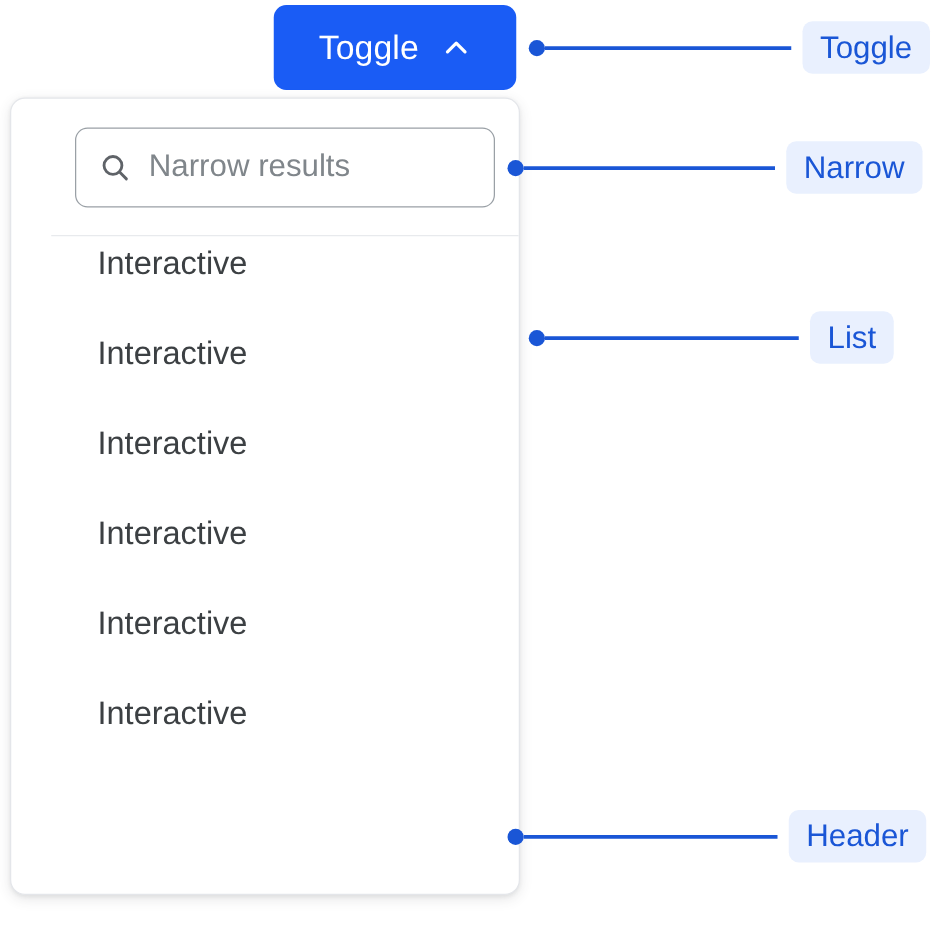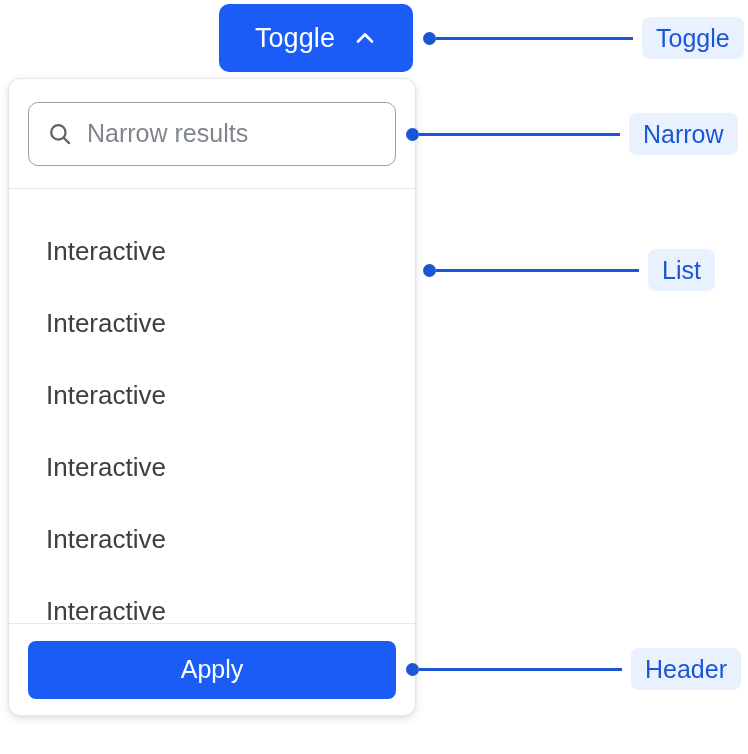--- a/index.html
+++ b/index.html
@@ -57,20 +57,21 @@
     height: 638px;
     background: #ffffff;
     border: 1px solid #e4e6ea;
     border-radius: 12px;
     box-shadow: 0 3px 10px rgba(60, 64, 67, 0.13),
                 0 1px 3px rgba(60, 64, 67, 0.07);
     box-sizing: border-box;
     display: flex;
     flex-direction: column;
     overflow: hidden;
+    padding-left: 32px;
   }
 
   
   .panel-header {
     height: 110px;
     min-height: 110px;
     border-bottom: 1px solid #e8eaed;
     box-sizing: border-box;
     display: flex;
     align-items: center;
@@ -113,21 +114,21 @@
 
   
   .panel-list {
     flex: 1 1 auto;
     overflow: hidden;
     padding-top: 6px;
   }
   .list-item {
     height: 72px;
     display: flex;
-    align-items: flex-end;
+    align-items: flex-start;
     padding: 0 19px 0 37px;
     box-sizing: border-box;
     cursor: pointer;
     font-size: 26px;
     color: #3c4043;
     background: transparent;
   }
 
   
   .panel-footer {
@@ -224,23 +225,20 @@
       <span>Interactive</span>
     </div>
     <div class="list-item">
       <span>Interactive</span>
     </div>
     <div class="list-item">
       <span>Interactive</span>
     </div>
   </div>
 
-  <div class="panel-footer">
-    <button class="apply-button">Apply</button>
-  </div>
 
 </div>
 
 <div class="annotation" style="left:429px; top:38px;">
   <span class="annot-dot"></span>
   <span class="annot-line" style="width:197px;"></span>
   <span class="annot-chip">Toggle</span>
 </div>
 
 <div class="annotation" style="left:412px; top:134px;">

